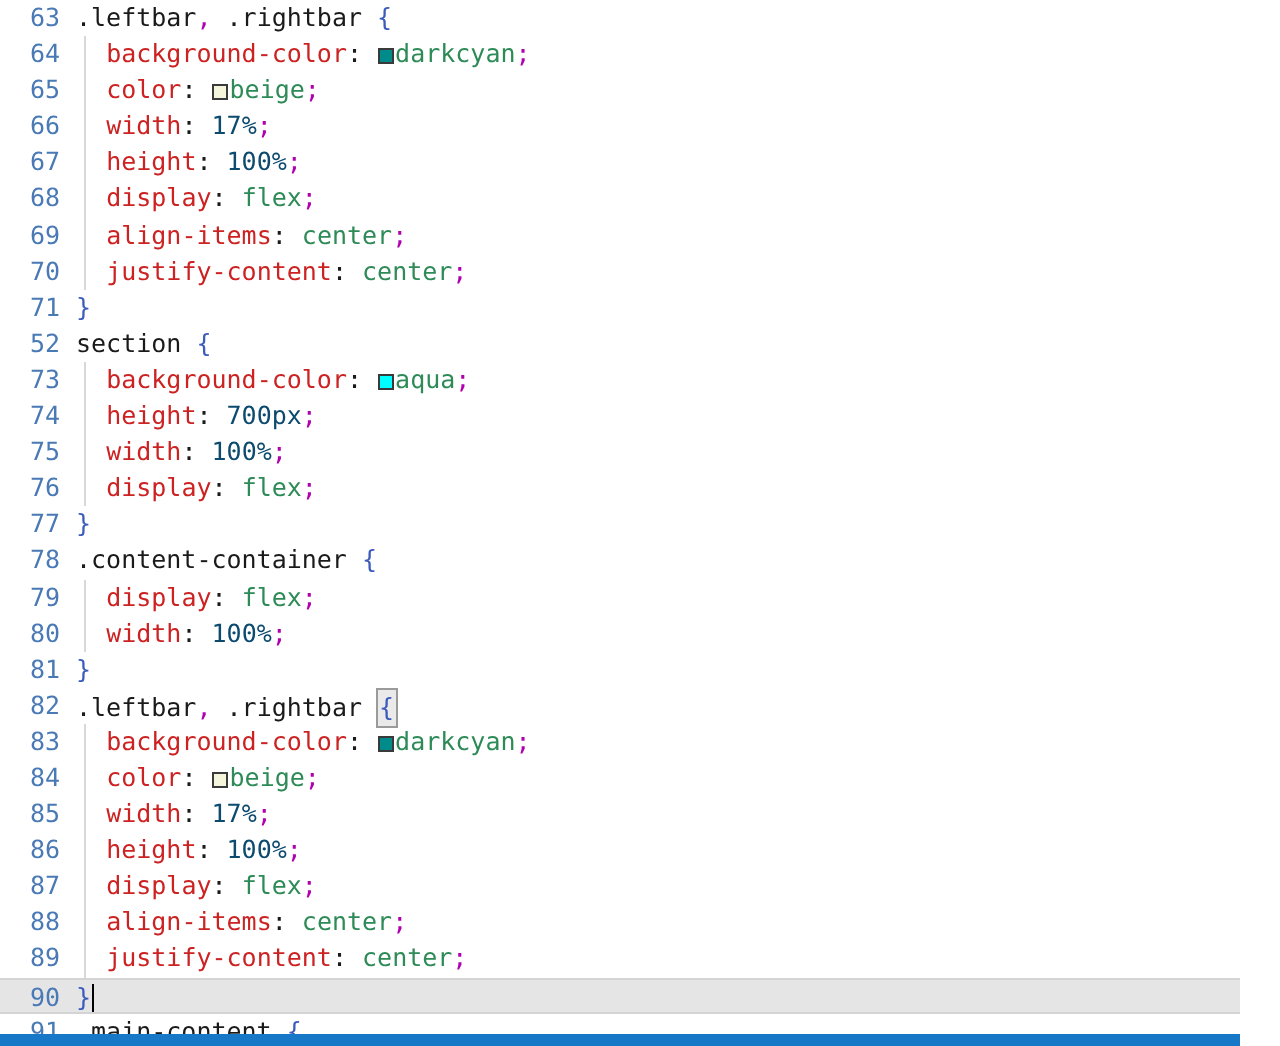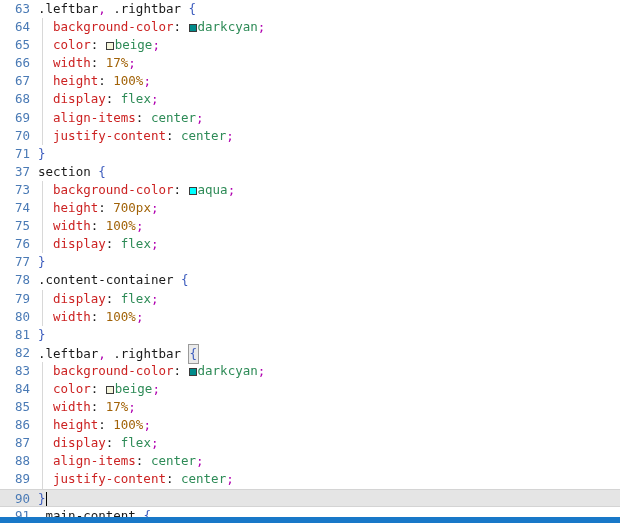--- a/index.html
+++ b/index.html
@@ -74,21 +74,21 @@
     background: #d8d8d8;
   }
 
   
   .t-selector  { color: #1a1a1a; text-align: right; }
   .t-prop      { color: #cc2222; }
   .t-value     { color: #2e8b57; margin-top: 13px; }
   .t-punct     { color: #b000b0; }
   .t-brace     { color: #3b5bbd; }
   .t-colon     { color: #1a1a1a; }
-  .t-num       { color: #a16207; }
+  .t-num       { color: #0c4a6e; }
   .t-plain     { color: #1a1a1a; }
 
   .swatch {
     display: inline-block;
     width: 8px;
     height: 8px;
     border: 1px solid #3a3a3a;
     vertical-align: -1px;
     margin-right: 1px;
     box-sizing: border-box;
@@ -129,21 +129,21 @@
   <div id="code-surface">
       <div class="code-line"><span class="gutter-num">63</span><span class="line-text"><span class="t-selector">.leftbar</span><span class="t-punct">,</span><span class="t-plain"> </span><span class="t-selector">.rightbar</span><span class="t-plain"> </span><span class="t-brace">{</span></span></div>
       <div class="code-line"><span class="gutter-num">64</span><span class="indent-guide"></span><span class="line-text"><span class="t-plain">  </span><span class="t-prop">background-color</span><span class="t-colon">: </span><span class="swatch" style="background: rgb(0, 139, 139);"></span><span class="t-value">darkcyan</span><span class="t-punct">;</span></span></div>
       <div class="code-line"><span class="gutter-num">65</span><span class="indent-guide"></span><span class="line-text"><span class="t-plain">  </span><span class="t-prop">color</span><span class="t-colon">: </span><span class="swatch" style="background: rgb(245, 245, 220);"></span><span class="t-value">beige</span><span class="t-punct">;</span></span></div>
       <div class="code-line"><span class="gutter-num">66</span><span class="indent-guide"></span><span class="line-text"><span class="t-plain">  </span><span class="t-prop">width</span><span class="t-colon">: </span><span class="t-num">17%</span><span class="t-punct">;</span></span></div>
       <div class="code-line"><span class="gutter-num">67</span><span class="indent-guide"></span><span class="line-text"><span class="t-plain">  </span><span class="t-prop">height</span><span class="t-colon">: </span><span class="t-num">100%</span><span class="t-punct">;</span></span></div>
       <div class="code-line"><span class="gutter-num">68</span><span class="indent-guide"></span><span class="line-text"><span class="t-plain">  </span><span class="t-prop">display</span><span class="t-colon">: </span><span class="t-value">flex</span><span class="t-punct">;</span></span></div>
       <div class="code-line"><span class="gutter-num">69</span><span class="indent-guide"></span><span class="line-text"><span class="t-plain">  </span><span class="t-prop">align-items</span><span class="t-colon">: </span><span class="t-value">center</span><span class="t-punct">;</span></span></div>
       <div class="code-line"><span class="gutter-num">70</span><span class="indent-guide"></span><span class="line-text"><span class="t-plain">  </span><span class="t-prop">justify-content</span><span class="t-colon">: </span><span class="t-value">center</span><span class="t-punct">;</span></span></div>
       <div class="code-line"><span class="gutter-num">71</span><span class="line-text"><span class="t-brace">}</span></span></div>
-      <div class="code-line"><span class="gutter-num">37</span><span class="line-text"><span class="t-selector">section</span><span class="t-plain"> </span><span class="t-brace">{</span></span></div>
+      <div class="code-line"><span class="gutter-num">52</span><span class="line-text"><span class="t-selector">section</span><span class="t-plain"> </span><span class="t-brace">{</span></span></div>
       <div class="code-line"><span class="gutter-num">73</span><span class="indent-guide"></span><span class="line-text"><span class="t-plain">  </span><span class="t-prop">background-color</span><span class="t-colon">: </span><span class="swatch" style="background: rgb(0, 255, 255);"></span><span class="t-value">aqua</span><span class="t-punct">;</span></span></div>
       <div class="code-line"><span class="gutter-num">74</span><span class="indent-guide"></span><span class="line-text"><span class="t-plain">  </span><span class="t-prop">height</span><span class="t-colon">: </span><span class="t-num">700px</span><span class="t-punct">;</span></span></div>
       <div class="code-line"><span class="gutter-num">75</span><span class="indent-guide"></span><span class="line-text"><span class="t-plain">  </span><span class="t-prop">width</span><span class="t-colon">: </span><span class="t-num">100%</span><span class="t-punct">;</span></span></div>
       <div class="code-line"><span class="gutter-num">76</span><span class="indent-guide"></span><span class="line-text"><span class="t-plain">  </span><span class="t-prop">display</span><span class="t-colon">: </span><span class="t-value">flex</span><span class="t-punct">;</span></span></div>
       <div class="code-line"><span class="gutter-num">77</span><span class="line-text"><span class="t-brace">}</span></span></div>
       <div class="code-line"><span class="gutter-num">78</span><span class="line-text"><span class="t-selector">.content-container</span><span class="t-plain"> </span><span class="t-brace">{</span></span></div>
       <div class="code-line"><span class="gutter-num">79</span><span class="indent-guide"></span><span class="line-text"><span class="t-plain">  </span><span class="t-prop">display</span><span class="t-colon">: </span><span class="t-value">flex</span><span class="t-punct">;</span></span></div>
       <div class="code-line"><span class="gutter-num">80</span><span class="indent-guide"></span><span class="line-text"><span class="t-plain">  </span><span class="t-prop">width</span><span class="t-colon">: </span><span class="t-num">100%</span><span class="t-punct">;</span></span></div>
       <div class="code-line"><span class="gutter-num">81</span><span class="line-text"><span class="t-brace">}</span></span></div>
       <div class="code-line"><span class="gutter-num">82</span><span class="line-text"><span class="t-selector">.leftbar</span><span class="t-punct">,</span><span class="t-plain"> </span><span class="t-selector">.rightbar</span><span class="t-plain"> </span><span class="bracket-match">{</span></span></div>

